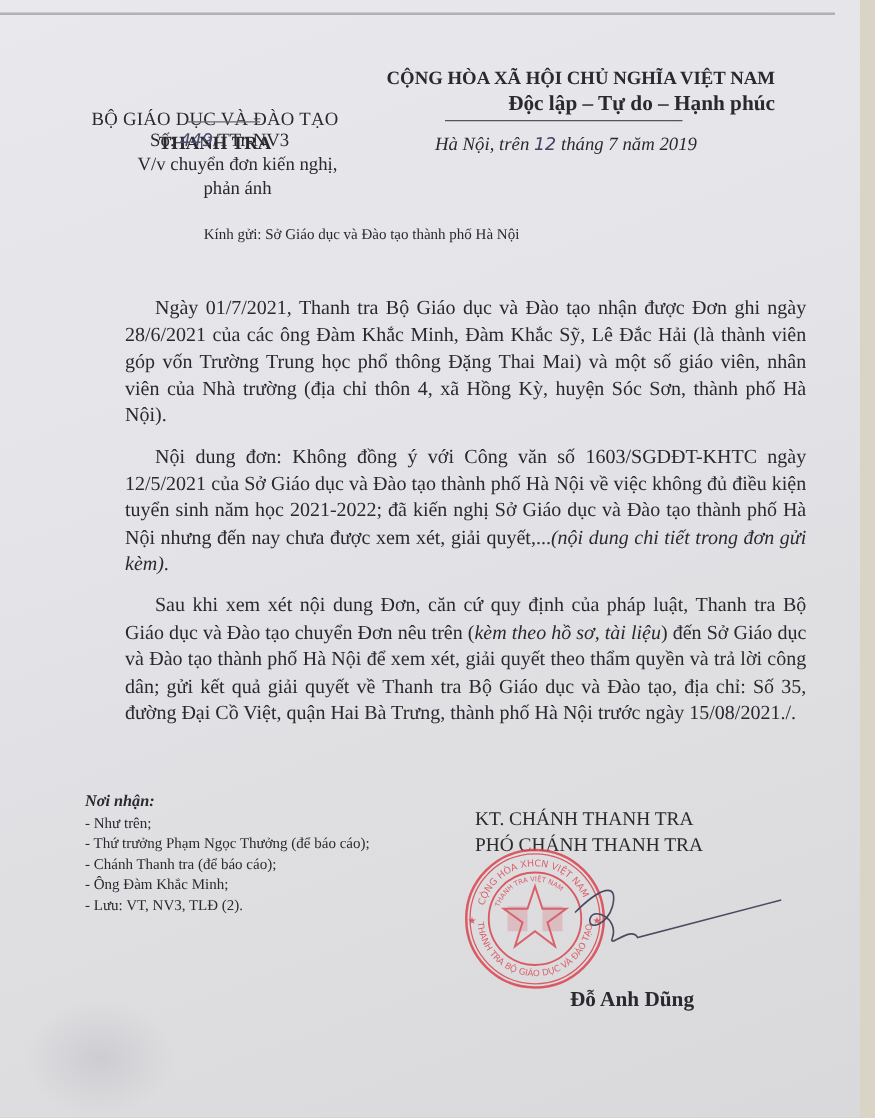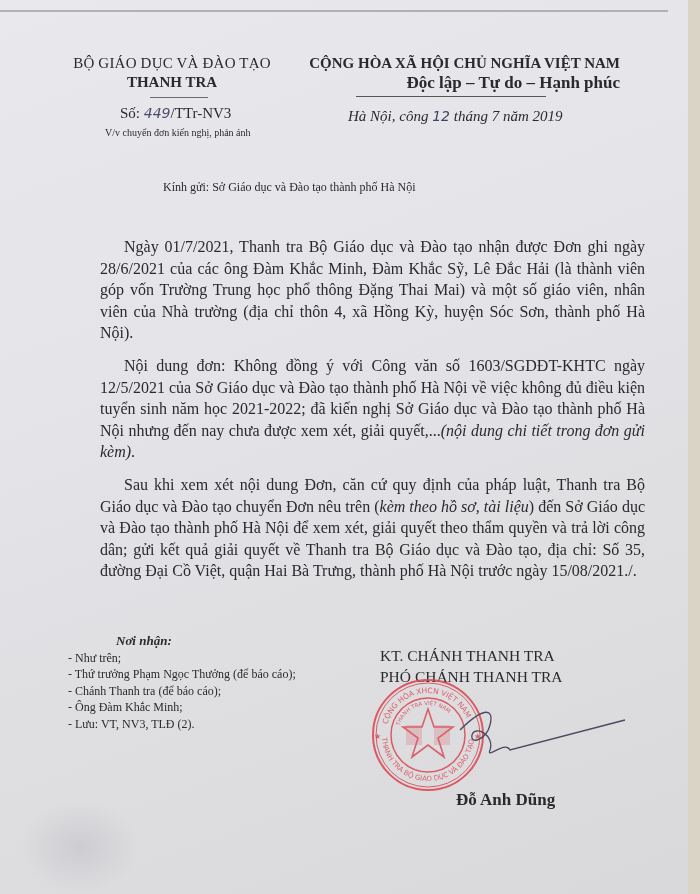--- a/index.html
+++ b/index.html
@@ -16,37 +16,37 @@
   }
   .paper-topline {
     position: absolute; left: 0; top: 10px; width: 668px; height: 2px; background: #8d8c90; opacity: .6;
   }
   .shade {
     position: absolute; left: 20px; top: 800px; width: 120px; height: 94px;
     background: radial-gradient(ellipse at center, rgba(190,190,195,.5), rgba(220,220,224,0) 70%);
   }
   .abs { position: absolute; white-space: nowrap; }
   .hdr-left { left: 62px; top: 54px; width: 220px; text-align: center; font-size: 15px; line-height: 19px; }
-  .hdr-left .org { letter-spacing: .2px; }
+  .hdr-left .org { letter-spacing: .2px; margin-top: 33px; }
   .hdr-left .dept { font-weight: bold; }
   .hdr-rule-left { position: absolute; left: 150px; top: 97px; width: 58px; height: 1px; background: #6a6a70; }
   .num { left: 120px; top: 104px; font-size: 15px; line-height: 19px; }
   .num .hand { font-family: "DejaVu Sans", sans-serif; font-style: italic; color: #4b4d6e; font-size: 14px; }
-  .subject { left: 105px; top: 123px; width: 170px; text-align: left; font-size: 10px; line-height: 19px; white-space: normal; }
+  .subject { left: 105px; top: 123px; width: 170px; text-align: center; font-size: 15px; line-height: 19px; white-space: normal; }
   .hdr-right { left: 300px; top: 54px; width: 320px; text-align: right; font-size: 15px; line-height: 19px; font-weight: bold; }
   .hdr-right .motto { font-size: 17px; }
   .hdr-rule-right { position: absolute; left: 356px; top: 96px; width: 190px; height: 1px; background: #55555a; }
   .date { left: 348px; top: 108px; font-size: 15px; font-style: italic; }
   .date .hand { font-family: "DejaVu Sans", sans-serif; color: #3f4263; font-size: 14px; }
   .greeting { left: 163px; top: 180px; font-size: 12px; }
   .body { left: 100px; top: 236px; width: 545px; font-size: 16px; line-height: 21.6px; text-align: justify; white-space: normal; }
   .body p { margin: 0 0 11px 0; text-indent: 24px; }
   .body i { font-style: italic; }
   .recipients { left: 68px; top: 633px; font-size: 12px; line-height: 16.5px; }
-  .recipients .title { font-weight: bold; font-style: italic; font-size: 13px; margin-left: 48px; }
+  .recipients .title { font-weight: bold; font-style: italic; font-size: 13px; }
   .sign-title { left: 380px; top: 645px; width: 250px; text-align: left; font-weight: normal; font-size: 15.5px; line-height: 21px; }
   .signer { left: 456px; top: 790px; font-weight: bold; font-size: 17px; }
   .seal { position: absolute; left: 370px; top: 677px; width: 116px; height: 116px; }
   .signature { position: absolute; left: 450px; top: 700px; width: 180px; height: 70px; }
 </style>
 </head>
 <body>
 
 <div class="paper">
   <div class="paper-topline"></div>
@@ -61,21 +61,21 @@
     <span>Số: </span><span class="hand">449</span><span>/TTr-NV3</span>
   </div>
   <div class="abs subject">V/v chuyển đơn kiến nghị, phản ánh</div>
 
   <div class="abs hdr-right">
     <div>CỘNG HÒA XÃ HỘI CHỦ NGHĨA VIỆT NAM</div>
     <div class="motto">Độc lập – Tự do – Hạnh phúc</div>
   </div>
   <div class="hdr-rule-right"></div>
   <div class="abs date">
-    <span>Hà Nội, công </span><span class="hand">12</span><span> tháng 7 năm 2019</span>
+    <span>Hà Nội, trên </span><span class="hand">12</span><span> tháng 7 năm 2019</span>
   </div>
 
   <div class="abs greeting">Kính gửi: Sở Giáo dục và Đào tạo thành phố Hà Nội</div>
 
   <div class="abs body">
     <p>Ngày 01/7/2021, Thanh tra Bộ Giáo dục và Đào tạo nhận được Đơn ghi ngày 28/6/2021 của các ông Đàm Khắc Minh, Đàm Khắc Sỹ, Lê Đắc Hải (là thành viên góp vốn Trường Trung học phổ thông Đặng Thai Mai) và một số giáo viên, nhân viên của Nhà trường (địa chỉ thôn 4, xã Hồng Kỳ, huyện Sóc Sơn, thành phố Hà Nội).</p>
     <p><span>Nội dung đơn: Không đồng ý với Công văn số 1603/SGDĐT-KHTC ngày 12/5/2021 của Sở Giáo dục và Đào tạo thành phố Hà Nội về việc không đủ điều kiện tuyển sinh năm học 2021-2022; đã kiến nghị Sở Giáo dục và Đào tạo thành phố Hà Nội nhưng đến nay chưa được xem xét, giải quyết,...</span><i>(nội dung chi tiết trong đơn gửi kèm)</i><span>.</span></p>
     <p><span>Sau khi xem xét nội dung Đơn, căn cứ quy định của pháp luật, Thanh tra Bộ Giáo dục và Đào tạo chuyển Đơn nêu trên (</span><i>kèm theo hồ sơ, tài liệu</i><span>) đến Sở Giáo dục và Đào tạo thành phố Hà Nội để xem xét, giải quyết theo thẩm quyền và trả lời công dân; gửi kết quả giải quyết về Thanh tra Bộ Giáo dục và Đào tạo, địa chỉ: Số 35, đường Đại Cồ Việt, quận Hai Bà Trưng, thành phố Hà Nội trước ngày 15/08/2021./.</span></p>
   </div>
 

